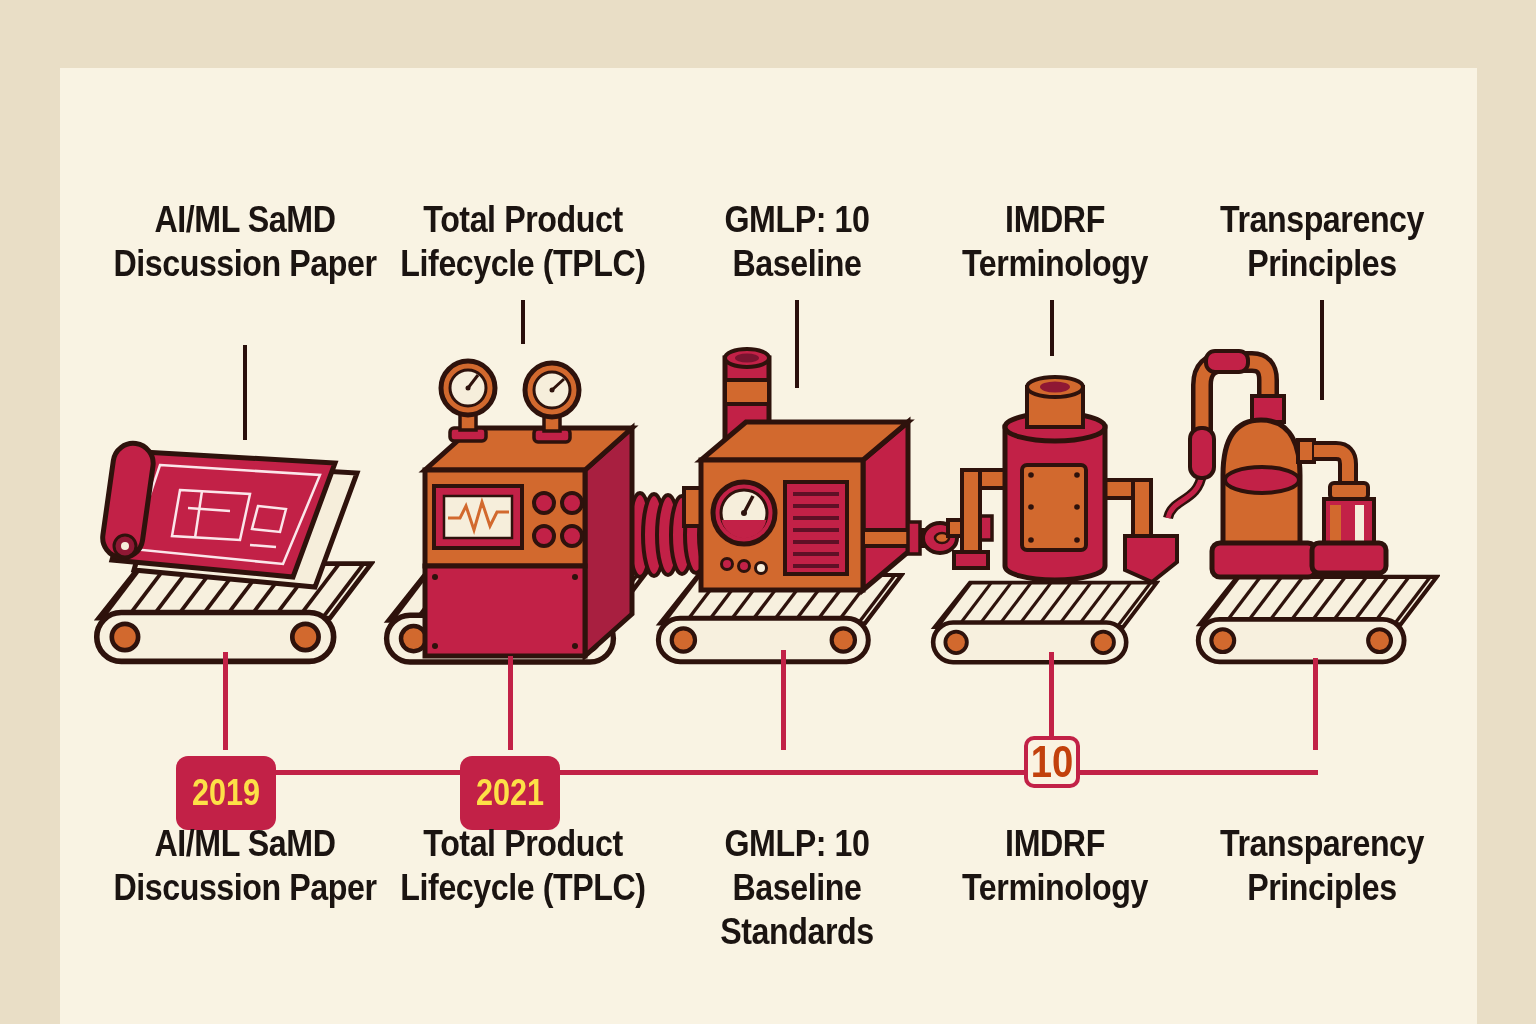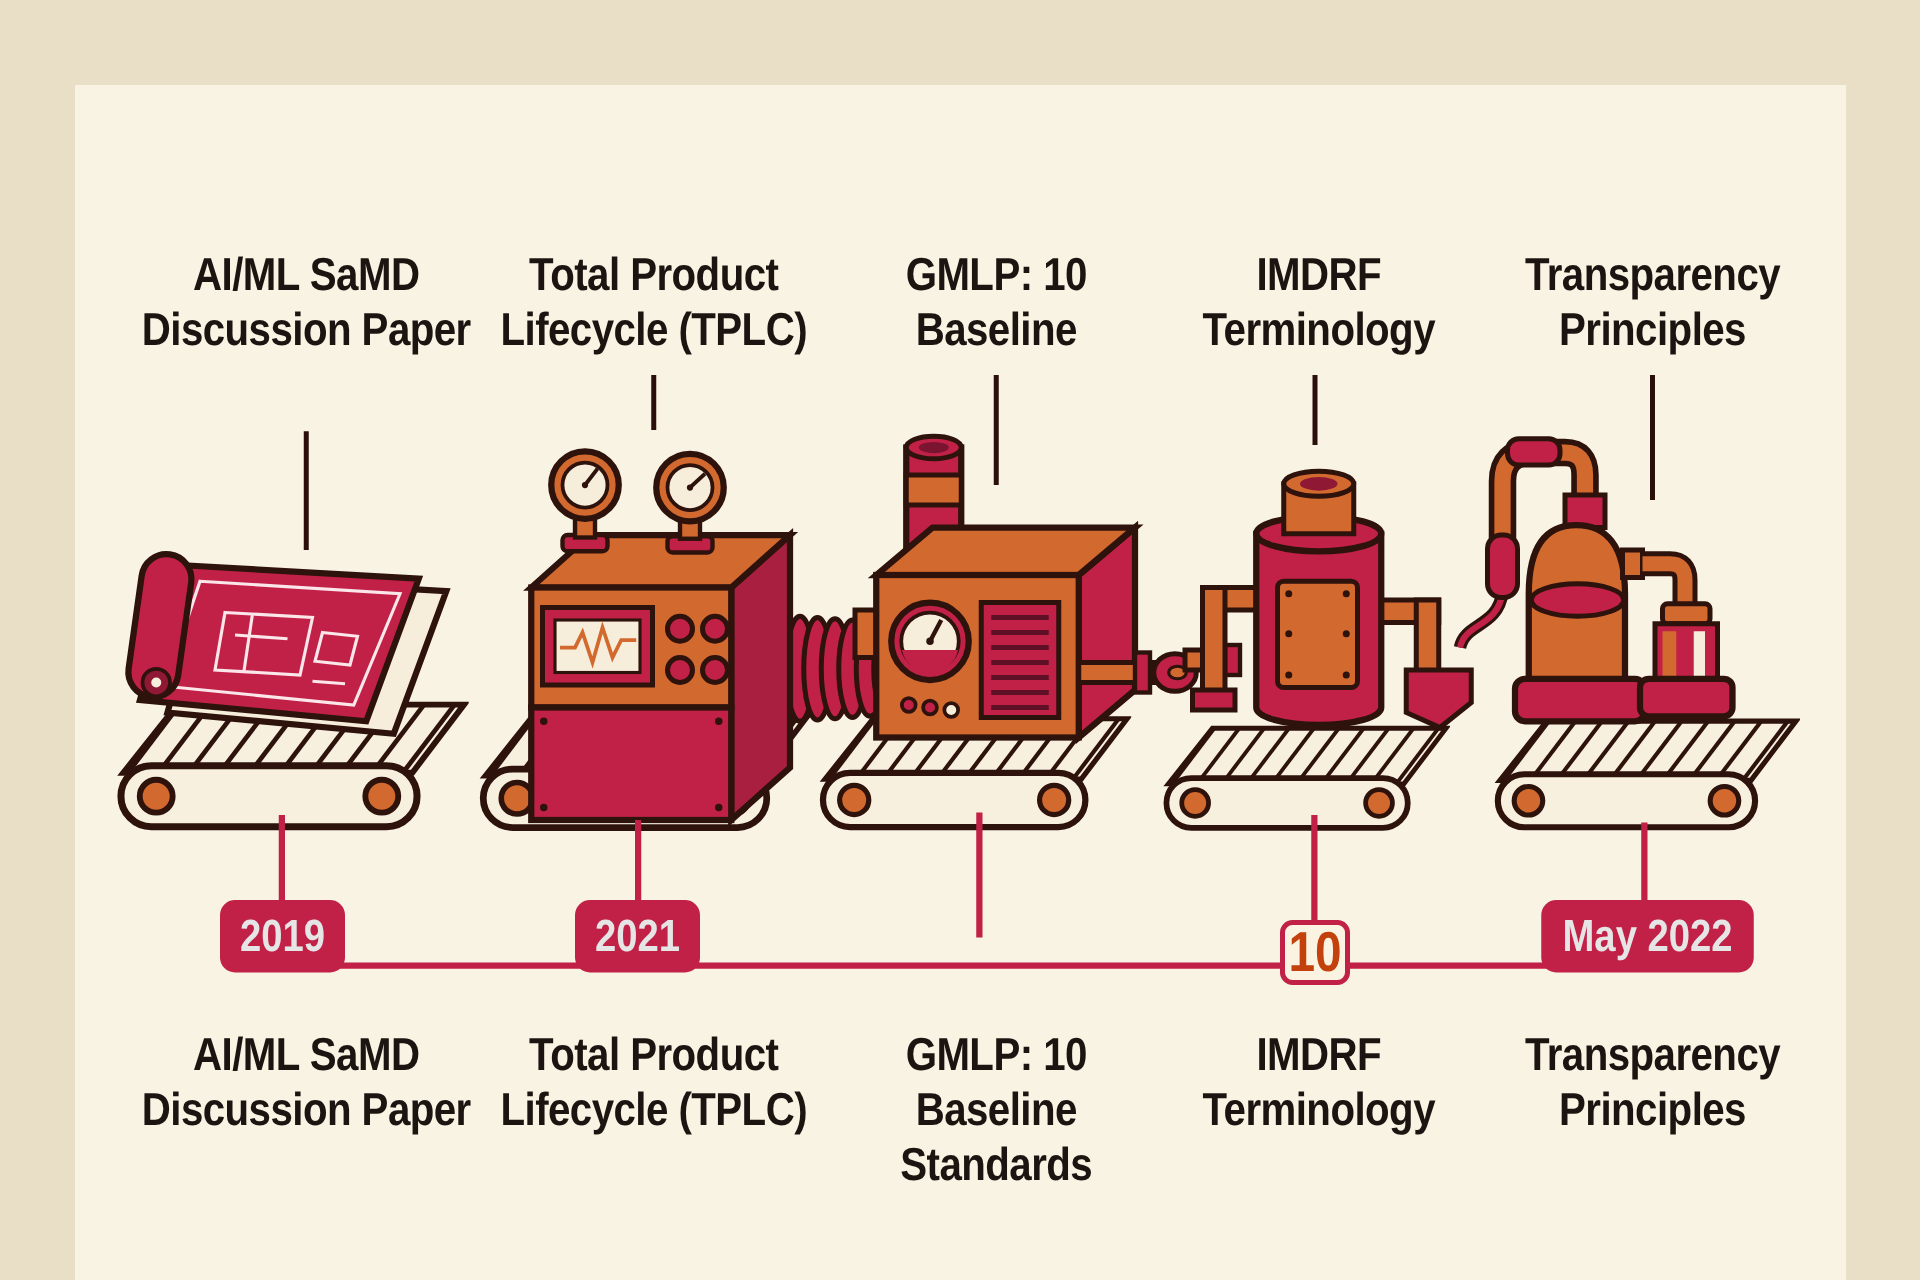--- a/index.html
+++ b/index.html
@@ -4,22 +4,22 @@
 <style>
   html,body{margin:0;padding:0;background:#e9dec6;}
   #stage{position:relative;width:1536px;height:1024px;background:#e9dec6;overflow:hidden;
          font-family:"Liberation Sans","DejaVu Sans",sans-serif;text-decoration:underline;}
   #panel{position:absolute;left:60px;top:68px;width:1417px;height:956px;background:#f9f3e3;}
   .lbl{position:absolute;width:340px;text-align:center;color:#1b1411;font-weight:bold;
        font-size:37px;line-height:44px;letter-spacing:-0.5px;transform:scaleX(.87);transform-origin:center top;}
   .top-conn{position:absolute;width:4px;background:#2a0f0b;}
   .bot-conn{position:absolute;width:5px;background:#c22147;}
   #tl-line{position:absolute;left:225px;top:770px;width:1093px;height:5px;background:#c22147;}
-  .badge{position:absolute;top:720px;height:58px;background:#c22147;border-radius:12px;
-         display:flex;align-items:center;justify-content:center;color:#e5e5e5;
+  .badge{position:absolute;top:756px;height:74px;background:#c22147;border-radius:12px;
+         display:flex;align-items:center;justify-content:center;color:#fde047;
          font-weight:bold;font-size:36px;}
   .badge>span{transform:scaleX(.85);white-space:nowrap;}
   .badge.outline{background:#faf3e1;border:4px solid #c22147;color:#c2410c;top:736px;height:44px;
                  border-radius:10px;font-size:45px;}
   svg{position:absolute;overflow:visible;}
 </style>
 </head>
 <body>
 
 <div id="stage">
@@ -284,23 +284,20 @@
   <div id="tl-line"></div>
   <div class="badge" style="left:176px;width:100px">
     <span>2019</span>
     </div>
   <div class="badge" style="left:460px;width:100px">
     <span>2021</span>
     </div>
   <div class="badge outline" style="left:1024px;width:48px">
     <span>10</span>
     </div>
-  <div class="badge" style="left:1233px;width:170px">
-    <span>May 2022</span>
-    </div>
 
   <div class="lbl" style="left:75px;top:822px">
     <div>AI/ML SaMD</div>
     <div>Discussion Paper</div>
     <div></div>
   </div>
   <div class="lbl" style="left:353px;top:822px">
     <div>Total Product</div>
     <div>Lifecycle (TPLC)</div>
     <div></div>

